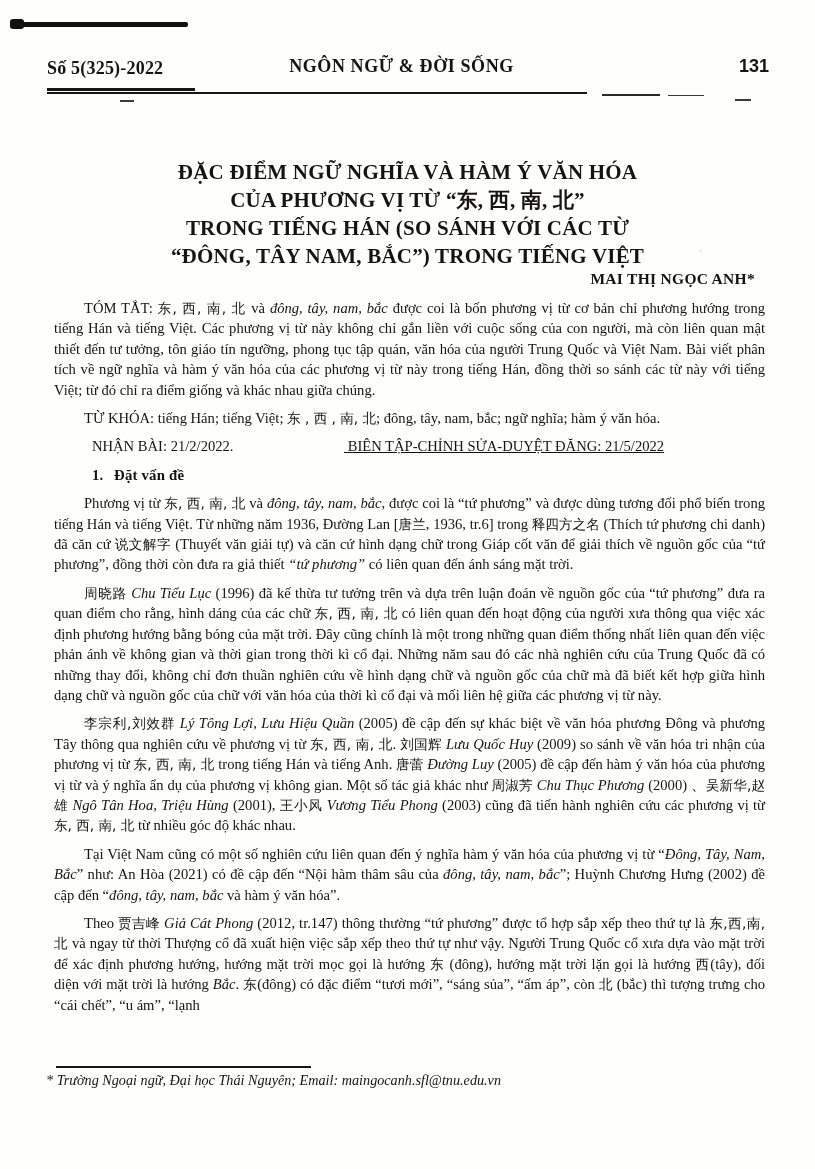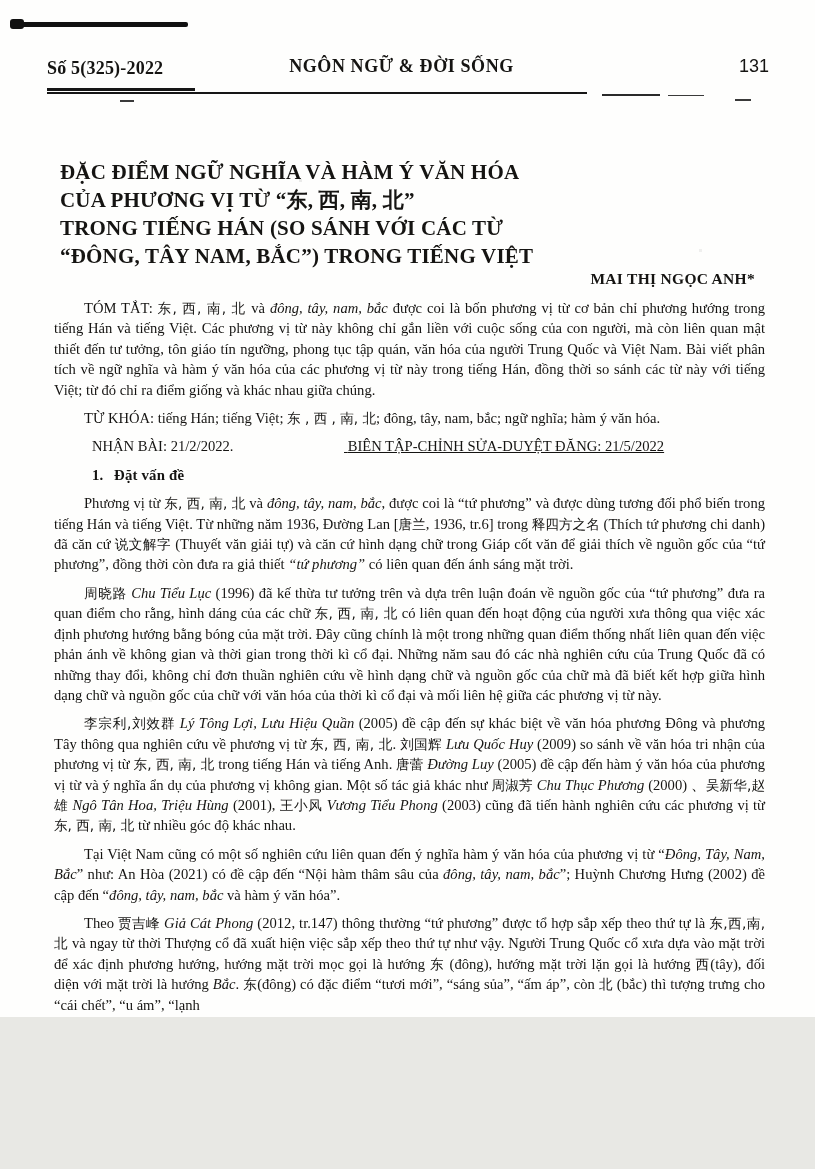--- a/index.html
+++ b/index.html
@@ -1,18 +1,18 @@
 <!DOCTYPE html>
 <html lang="vi"><head>
 <meta charset="utf-8">
 <style>
   html,body{margin:0;padding:0;background:#e8e8e4;}
   .page{
     position:relative;
-    width:815px;height:1017px;
+    width:815px;height:1169px;
     margin:0 auto;
     background:#fefefd;
     color:#151412;
     font-family:"Liberation Serif","DejaVu Serif",serif;
     overflow:hidden;
   }
   
   .artifact-topline{
     position:absolute;left:12px;top:22px;width:176px;height:5px;
     background:#111;border-radius:2px;
@@ -29,40 +29,40 @@
     position:absolute;left:0;top:2px;
     font-weight:bold;font-size:18px;letter-spacing:.2px;
   }
   .header .journal{
     position:absolute;left:0;right:16px;top:0;text-align:center;
     font-weight:bold;font-size:18px;letter-spacing:.6px;
   }
   .header .pageno{
     position:absolute;right:3px;top:0;
     font-family:"Liberation Sans","DejaVu Sans",sans-serif;
-    font-weight:normal;font-size:18px;
+    font-weight:bold;font-size:18px;
   }
   .rule-main{position:absolute;left:47px;top:92px;width:540px;height:2px;background:#161616;}
   .rule-thick{position:absolute;left:47px;top:88px;width:148px;height:3px;background:#161616;}
   .rule-dash1{position:absolute;left:602px;top:94px;width:58px;height:2px;background:#2a2a2a;}
   .rule-dash2{position:absolute;left:668px;top:95px;width:36px;height:1px;background:#3a3a3a;}
   .rule-dash3{position:absolute;left:735px;top:99px;width:16px;height:2px;background:#3a3a3a;}
   .rule-dash4{position:absolute;left:120px;top:100px;width:14px;height:2px;background:#3a3a3a;}
   
   .category-box{
     position:absolute;left:46px;top:120px;
     border:2px solid #1a1a1a;
     padding:3px 7px 4px 7px;
     font-weight:bold;font-size:15px;letter-spacing:.4px;
     text-decoration:underline;
   }
   
   .title-block{
     position:absolute;left:60px;top:158px;width:695px;
-    font-weight:bold;
+    text-align:center;font-weight:bold;
     font-size:21px;line-height:28px;letter-spacing:.2px;
   }
   .author{
     position:absolute;left:60px;top:270px;width:695px;
     text-align:right;font-weight:bold;font-size:15.5px;letter-spacing:.3px;
   }
   
   .body-col{
     position:absolute;left:46px;top:290px;width:727px;
     font-size:14.6px;line-height:20.4px;text-align:justify;

